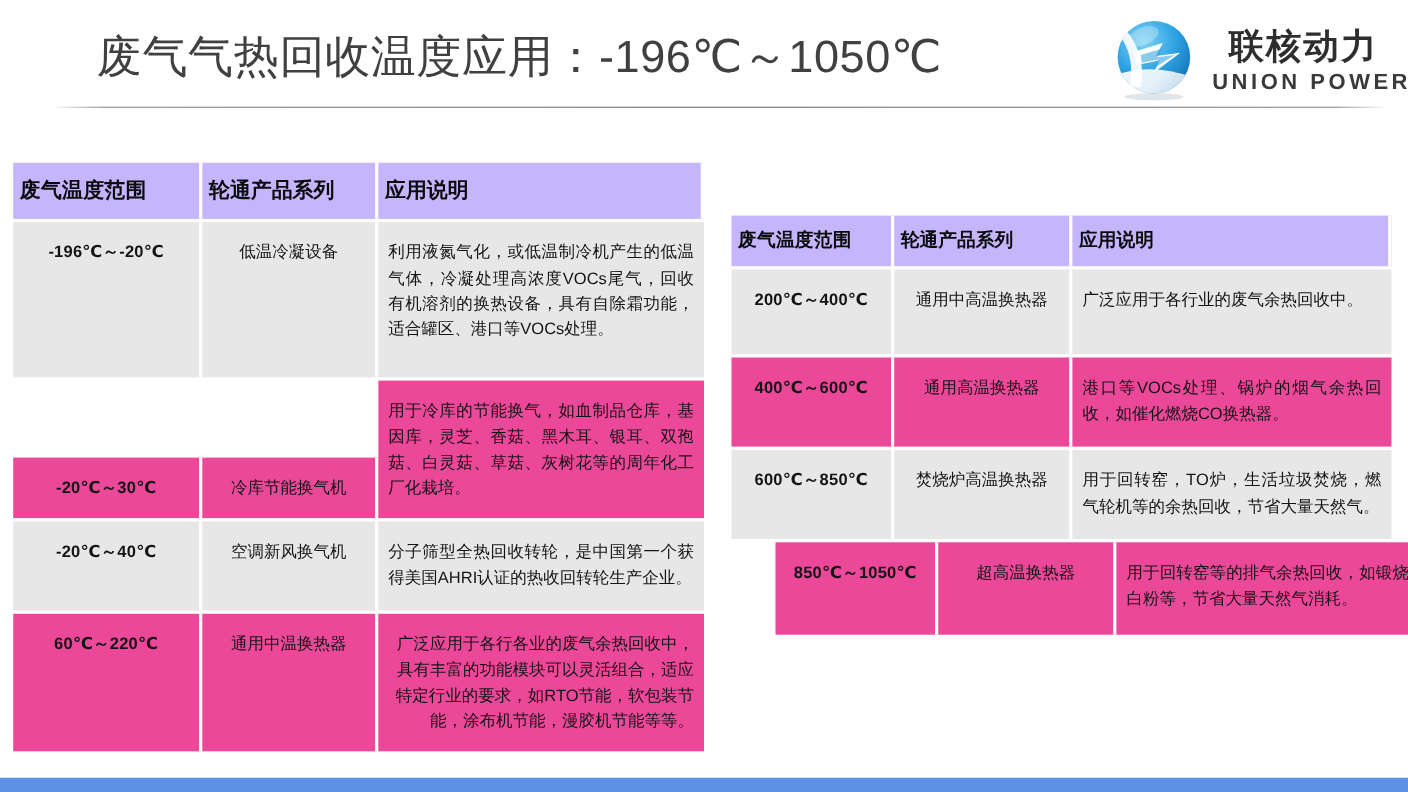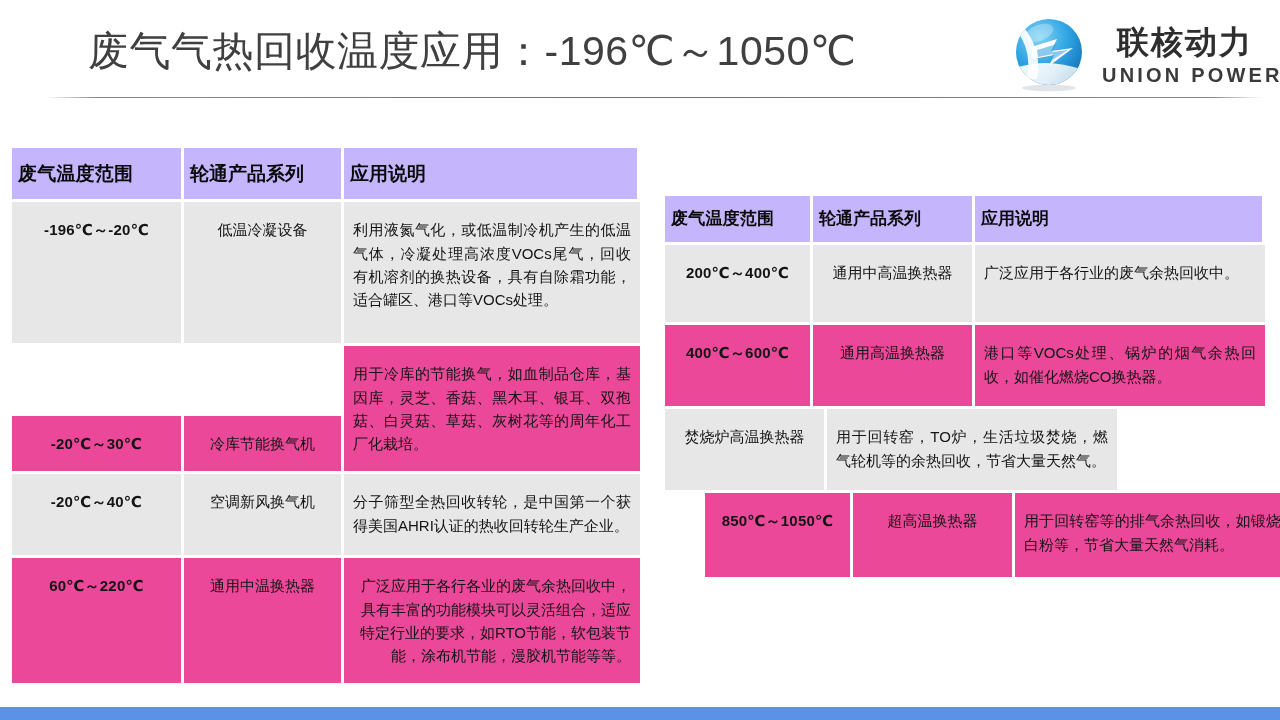--- a/index.html
+++ b/index.html
@@ -250,20 +250,21 @@
     <div class="cell c-desc">广泛应用于各行业的废气余热回收中。</div>
   </div>
 
   <div class="row blue r1">
     <div class="cell c-range">400℃～600℃</div>
     <div class="cell c-series">通用高温换热器</div>
     <div class="cell c-desc">港口等VOCs处理、锅炉的烟气余热回收，如催化燃烧CO换热器。</div>
   </div>
 
   <div class="row gray r2">
+    <div class="cell c-range">600℃～850℃</div>
     <div class="cell c-series">焚烧炉高温换热器</div>
     <div class="cell c-desc">用于回转窑，TO炉，生活垃圾焚烧，燃气轮机等的余热回收，节省大量天然气。</div>
   </div>
 
   <div class="row blue r3">
     <div class="cell c-range">850℃～1050℃</div>
     <div class="cell c-series">超高温换热器</div>
     <div class="cell c-desc">用于回转窑等的排气余热回收，如锻烧钛白粉等，节省大量天然气消耗。</div>
   </div>
 </div>

